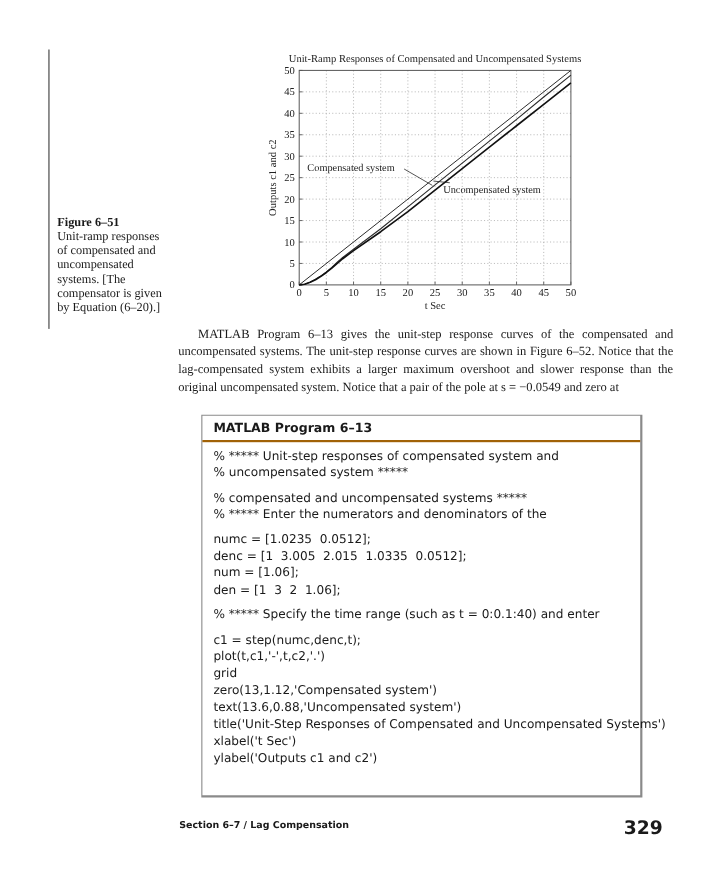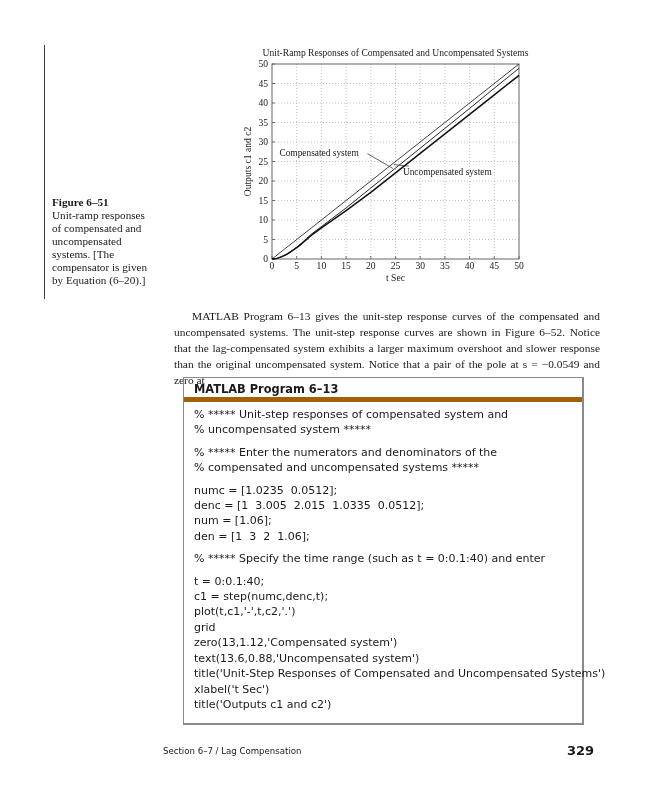--- a/index.html
+++ b/index.html
@@ -8,30 +8,30 @@
   .rule { position: absolute; left: 44px; top: 45px; width: 1px; height: 254px; background: #3a3a3a; }
   .caption { position: absolute; left: 52px; top: 196px; width: 120px; font-size: 11.2px; line-height: 13px; }
   .caption .fig-num { font-weight: bold; display: block; }
   .chart-wrap { position: absolute; left: 230px; top: 44px; width: 310px; height: 246px; }
   .chart-wrap svg { position: absolute; left: 0; top: 0; overflow: visible; }
   .chart-title { font-family: "Liberation Serif", serif; font-size: 9.6px; fill: #222; }
   .tick { font-family: "Liberation Serif", serif; font-size: 9.6px; fill: #222; }
   .axlabel { font-family: "Liberation Serif", serif; font-size: 9.6px; fill: #222; }
   .anno { font-family: "Liberation Serif", serif; font-size: 9.4px; fill: #222; }
   .body-text { position: absolute; left: 162px; top: 296px; width: 450px; font-size: 11.4px; line-height: 16px; text-align: justify; }
-  .body-text p { margin: 12px; text-indent: 18px; }
+  .body-text p { margin: 0; text-indent: 18px; }
   .code-box { position: absolute; left: 183px; top: 377px; width: 401px; height: 348px;
               border: 1px solid #8a8a8a; border-right: 2px solid #8a8a8a; border-bottom: 2px solid #8a8a8a; box-sizing: border-box; }
-  .code-head { height: 24px; border-bottom: 5px solid #a16207; padding: 4px 10px 12px 10px; box-sizing: border-box;
+  .code-head { height: 24px; border-bottom: 2px solid #a16207; padding: 4px 10px 12px 10px; box-sizing: border-box;
                font-family: "DejaVu Sans", sans-serif; font-weight: bold; font-size: 11.4px; }
   .code-body { padding: 5px 10px 0 10px; font-family: "DejaVu Sans", sans-serif; font-size: 11px; line-height: 15.4px; }
   .code-group { margin-bottom: 7px; }
   .code-line { white-space: pre; display: block; }
-  .footer-left { position: absolute; left: 163px; top: 746px; font-family: "DejaVu Sans", sans-serif; font-weight: normal; font-size: 8.6px; }
-  .footer-right { position: absolute; left: 567px; top: 743px; font-family: "DejaVu Sans", sans-serif; font-weight: bold; font-size: 13px; }
+  .footer-left { position: absolute; left: 163px; top: 746px; font-family: "DejaVu Sans", sans-serif; font-weight: bold; font-size: 8.6px; }
+  .footer-right { position: absolute; left: 567px; top: 743px; font-family: "DejaVu Sans", sans-serif; font-weight: bold; font-size: 17px; }
 </style>
 </head>
 <body>
 
 <div class="rule"></div>
 
 <div class="caption">
   <span class="fig-num">Figure 6–51</span>
   <span id="caption-lines"><span style="display: block;">Unit-ramp responses</span><span style="display: block;">of compensated and</span><span style="display: block;">uncompensated</span><span style="display: block;">systems. [The</span><span style="display: block;">compensator is given</span><span style="display: block;">by Equation (6–20).]</span></span>
 </div>
@@ -119,40 +119,39 @@
 </div>
 
 <div class="code-box">
   <div class="code-head">MATLAB Program 6–13</div>
   <div class="code-body" id="code-body">
       <div class="code-group">
         <span class="code-line">% ***** Unit-step responses of compensated system and</span>
         <span class="code-line">% uncompensated system *****</span>
       </div>
       <div class="code-group">
+        <span class="code-line">% compensated and uncompensated systems *****</span>
         <span class="code-line">% ***** Enter the numerators and denominators of the</span>
-        <span class="code-line">% compensated and uncompensated systems *****</span>
       </div>
       <div class="code-group">
         <span class="code-line">numc = [1.0235  0.0512];</span>
         <span class="code-line">denc = [1  3.005  2.015  1.0335  0.0512];</span>
         <span class="code-line">num = [1.06];</span>
         <span class="code-line">den = [1  3  2  1.06];</span>
       </div>
       <div class="code-group">
         <span class="code-line">% ***** Specify the time range (such as t = 0:0.1:40) and enter</span>
       </div>
       <div class="code-group">
-        <span class="code-line">t = 0:0.1:40;</span>
         <span class="code-line">c1 = step(numc,denc,t);</span>
         <span class="code-line">plot(t,c1,'-',t,c2,'.')</span>
         <span class="code-line">grid</span>
         <span class="code-line">zero(13,1.12,'Compensated system')</span>
         <span class="code-line">text(13.6,0.88,'Uncompensated system')</span>
         <span class="code-line">title('Unit-Step Responses of Compensated and Uncompensated Systems')</span>
         <span class="code-line">xlabel('t Sec')</span>
-        <span class="code-line">title('Outputs c1 and c2')</span>
+        <span class="code-line">ylabel('Outputs c1 and c2')</span>
       </div>
     </div>
 </div>
 
 <div class="footer-left">Section 6–7   /   Lag Compensation</div>
 <div class="footer-right">329</div>
 
 </body></html>

